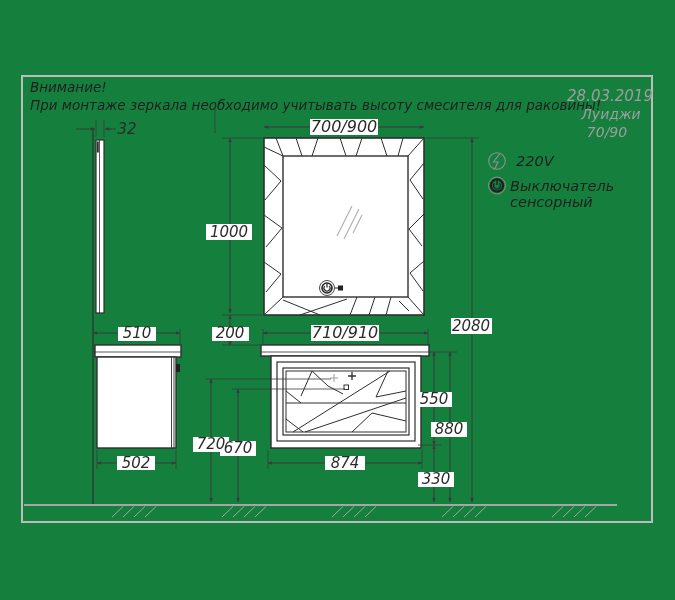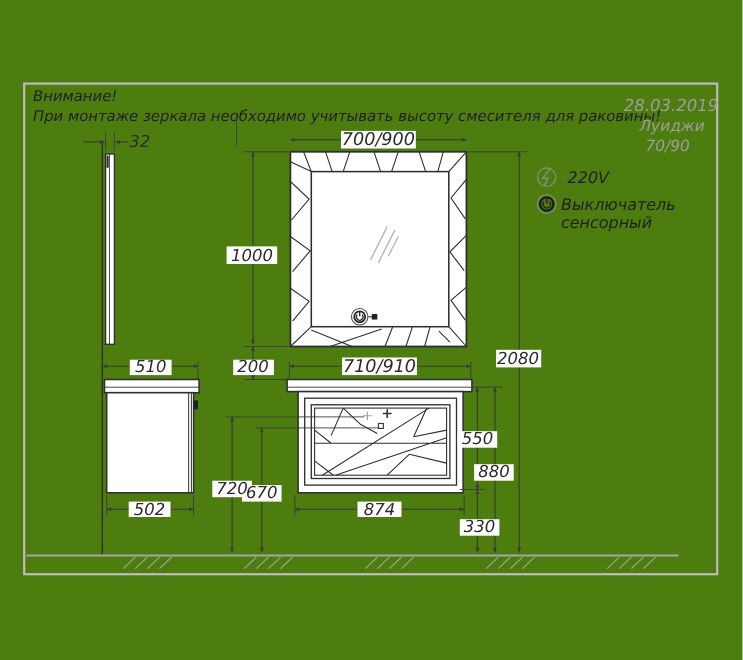--- a/index.html
+++ b/index.html
@@ -1,16 +1,16 @@
 <!DOCTYPE html>
 <html><head>
 <meta charset="utf-8">
 <style>
   html,body{margin:0;padding:0;background:#fff;}
-  .canvas{position:relative;width:675px;height:600px;background:#4d7c0f;overflow:hidden;
+  .canvas{position:relative;width:675px;height:600px;background:#15803d;overflow:hidden;
           font-family:"DejaVu Sans",sans-serif;}
   svg{display:block;}
   .crack{stroke:#2f2f2f;stroke-width:1;fill:none;}
   .dim{stroke:#3a3a3a;stroke-width:1;fill:none;}
   .ext{stroke:#3a3a3a;stroke-width:0.8;fill:none;}
   .soft{stroke:#a6a6a6;fill:none;}
   .lbl-bg{fill:#ffffff;}
   .t-warn{font:italic 13.5px "DejaVu Sans",sans-serif;fill:#1f1f1f;}
   .t-stamp{font:italic 15px "DejaVu Sans",sans-serif;fill:#9e9e9e;text-anchor:middle;}
   .t-stamp-sm{font:italic 14px "DejaVu Sans",sans-serif;fill:#9e9e9e;text-anchor:middle;}

